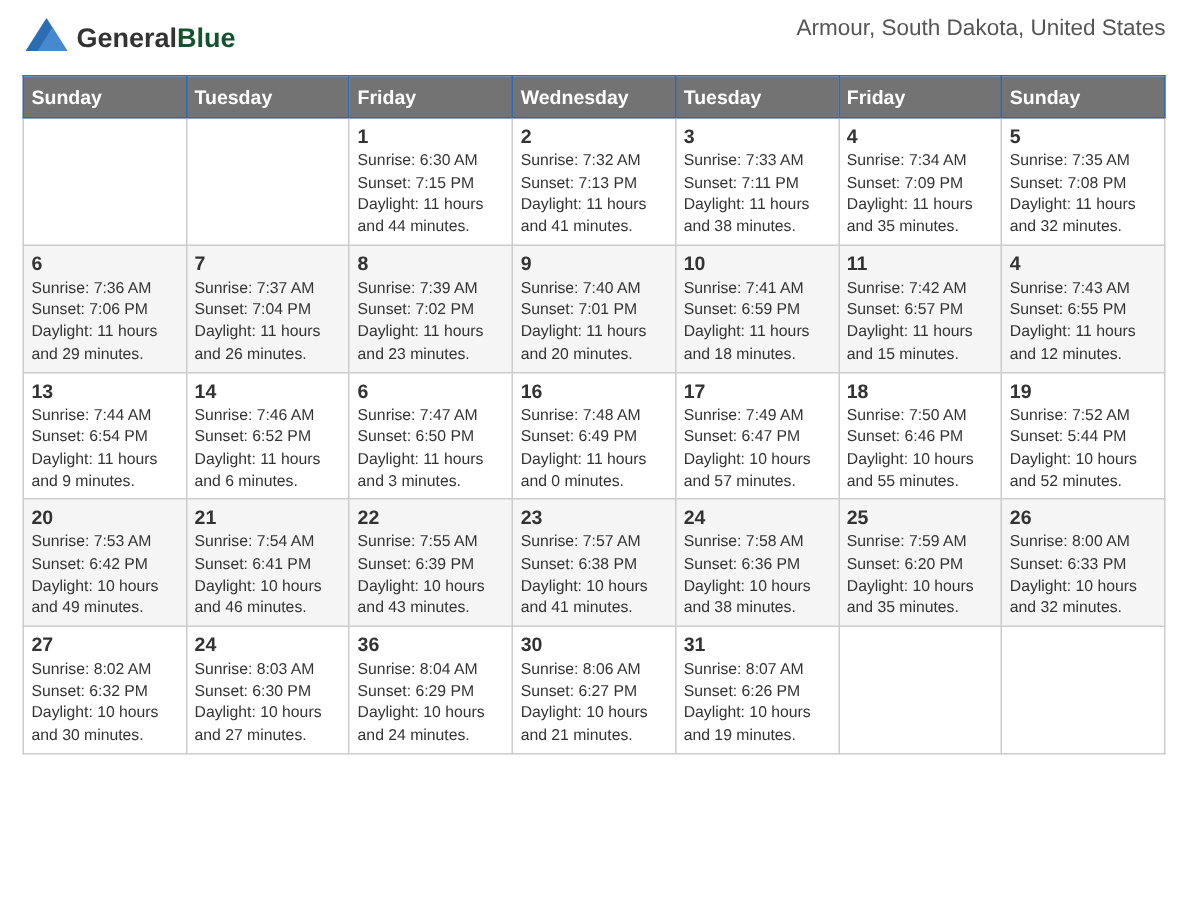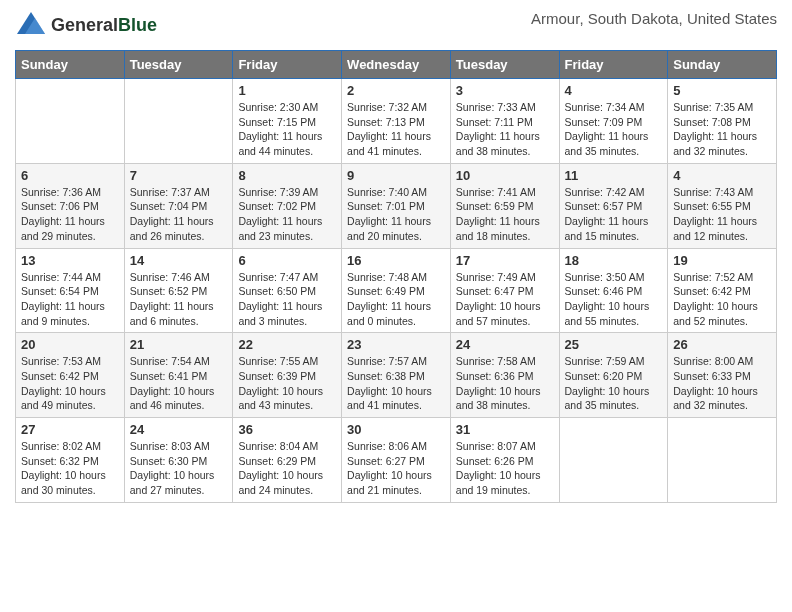--- a/index.html
+++ b/index.html
@@ -126,21 +126,21 @@
         <th>Friday</th>
         <th>Sunday</th>
       </tr>
   </thead>
   <tbody id="calendar-body">
   <tr>
         <td class="empty-cell"></td>
         <td class="empty-cell"></td>
         <td>
           <span class="day-num">1</span>
-          <div class="day-info">Sunrise: 2:30 AM
+          <div class="day-info">Sunrise: 6:30 AM
 Sunset: 7:15 PM
 Daylight: 11 hours and 44 minutes.</div>
         </td>
         <td>
           <span class="day-num">2</span>
           <div class="day-info">Sunrise: 7:32 AM
 Sunset: 7:13 PM
 Daylight: 11 hours and 41 minutes.</div>
         </td>
         <td>
@@ -232,28 +232,28 @@
 Daylight: 11 hours and 0 minutes.</div>
         </td>
         <td>
           <span class="day-num">17</span>
           <div class="day-info">Sunrise: 7:49 AM
 Sunset: 6:47 PM
 Daylight: 10 hours and 57 minutes.</div>
         </td>
         <td>
           <span class="day-num">18</span>
-          <div class="day-info">Sunrise: 3:50 AM
+          <div class="day-info">Sunrise: 7:50 AM
 Sunset: 6:46 PM
 Daylight: 10 hours and 55 minutes.</div>
         </td>
         <td>
           <span class="day-num">19</span>
           <div class="day-info">Sunrise: 7:52 AM
-Sunset: 6:42 PM
+Sunset: 5:44 PM
 Daylight: 10 hours and 52 minutes.</div>
         </td>
       </tr>
       <tr>
         <td>
           <span class="day-num">20</span>
           <div class="day-info">Sunrise: 7:53 AM
 Sunset: 6:42 PM
 Daylight: 10 hours and 49 minutes.</div>
         </td>

